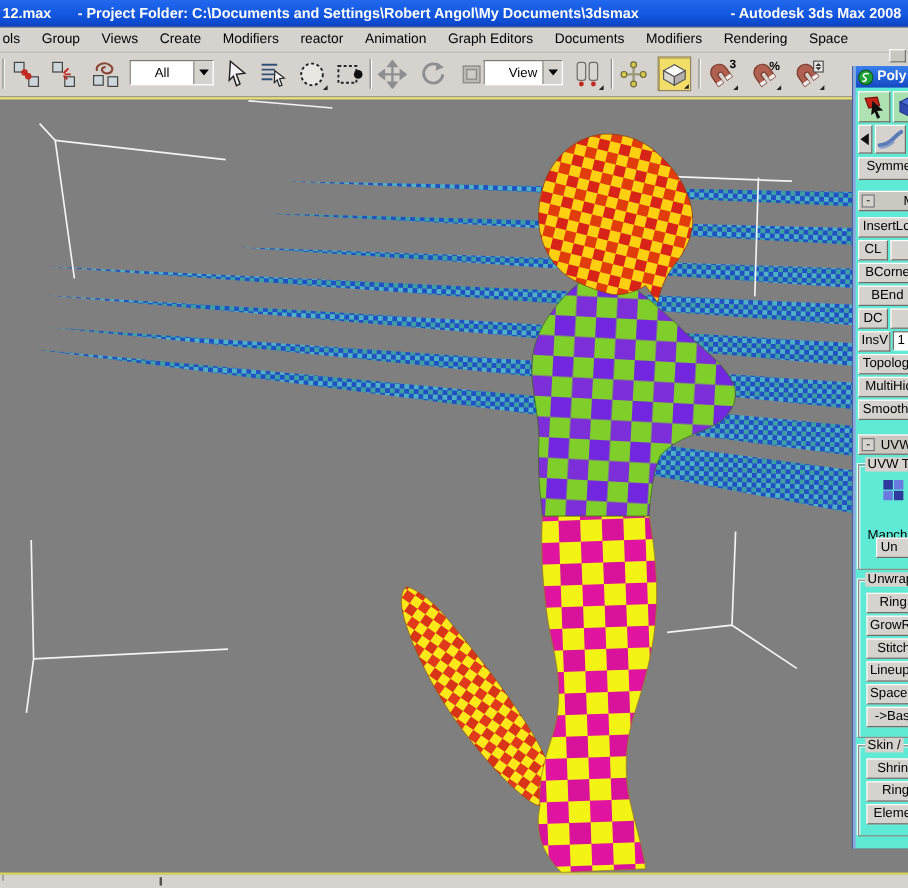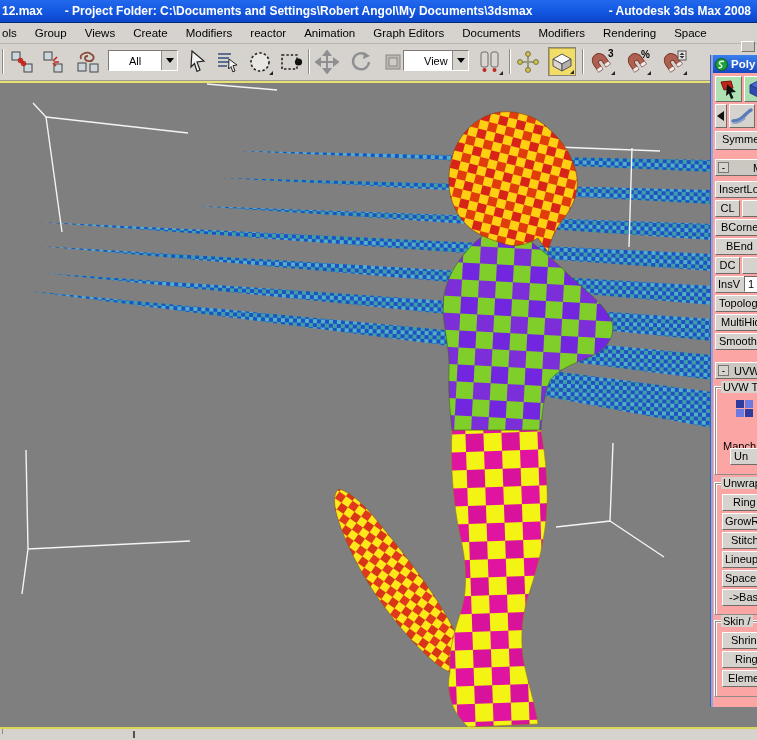--- a/index.html
+++ b/index.html
@@ -42,21 +42,21 @@
   
   .viewport{position:absolute;left:0;top:81px;width:757px;height:648px;background:#7f7f7f;
     border-top:2px solid #e6e271;border-bottom:2px solid #d9d655;}
   .viewport svg{display:block;}
   
   .bottomstrip{position:absolute;left:0;top:729px;width:757px;height:11px;background:#d6d3ce;}
   .tick{position:absolute;left:133px;top:2px;width:2px;height:7px;background:#55524d;}
   .notch{position:absolute;left:2px;top:0px;width:1px;height:5px;background:#8a8782;}
   
   .poly-panel{position:absolute;left:711px;top:55px;width:46px;height:652px;overflow:hidden;
-    background:#fca5a5;border-left:2px solid #93a4dd;box-shadow:-1px 0 0 #4a5ea8;}
+    background:#5eead4;border-left:2px solid #93a4dd;box-shadow:-1px 0 0 #4a5ea8;}
   .panel-inner{position:absolute;left:0;top:0;width:160px;height:652px;}
   .ptitle{position:absolute;left:0;top:0;width:160px;height:18px;
     background:linear-gradient(180deg,#3a80ee,#1547c2);color:#fff;font-weight:bold;
     font-size:11.5px;display:flex;align-items:center;}
   .ptitle svg{margin:0 3px 0 2px;}
   .pbtn{position:absolute;background:#d6d3ce;border:1px solid;
     border-color:#fdfdfb #6f6c67 #6f6c67 #fdfdfb;font-size:11px;line-height:13px;
     height:17px;color:#000;overflow:hidden;white-space:nowrap;padding:1px 0 0 3px;}
   .ibtn{position:absolute;border:1px solid;border-color:#fdfdfb #6f6c67 #6f6c67 #fdfdfb;
     display:flex;align-items:center;justify-content:center;overflow:hidden;}
@@ -385,21 +385,21 @@
 
       <div class="pbtn" style="left:2px;top:145px;width:25px;text-align:center;padding-left:0">CL</div>
       <div class="pbtn" style="left:29px;top:145px;width:125px;padding-left:14px">B</div>
 
       <div class="pbtn" style="left:2px;top:164px;width:152px;padding-left:5px">BCorne</div>
       <div class="pbtn" style="left:2px;top:183px;width:152px;padding-left:10px">BEnd</div>
 
       <div class="pbtn" style="left:2px;top:202px;width:25px;text-align:center;padding-left:0">DC</div>
       <div class="pbtn" style="left:29px;top:202px;width:125px;padding-left:14px">R</div>
 
-      <div class="pbtn" style="left:2px;top:221px;width:42px;padding-left:2px">InsV</div>
+      <div class="pbtn" style="left:2px;top:221px;width:27px;padding-left:2px">InsV</div>
       <div class="pfield" style="left:31px;top:221px;width:95px">1</div>
 
       <div class="pbtn" style="left:2px;top:240px;width:152px">Topolog</div>
       <div class="pbtn" style="left:2px;top:259px;width:152px;padding-left:5px">MultiHid</div>
       <div class="pbtn" style="left:2px;top:278px;width:152px">Smooth</div>
 
       <div class="rollout" style="top:307px">
         <span class="rbox">-</span>
         <span class="rlabel uvw">UVW</span>
       </div>

